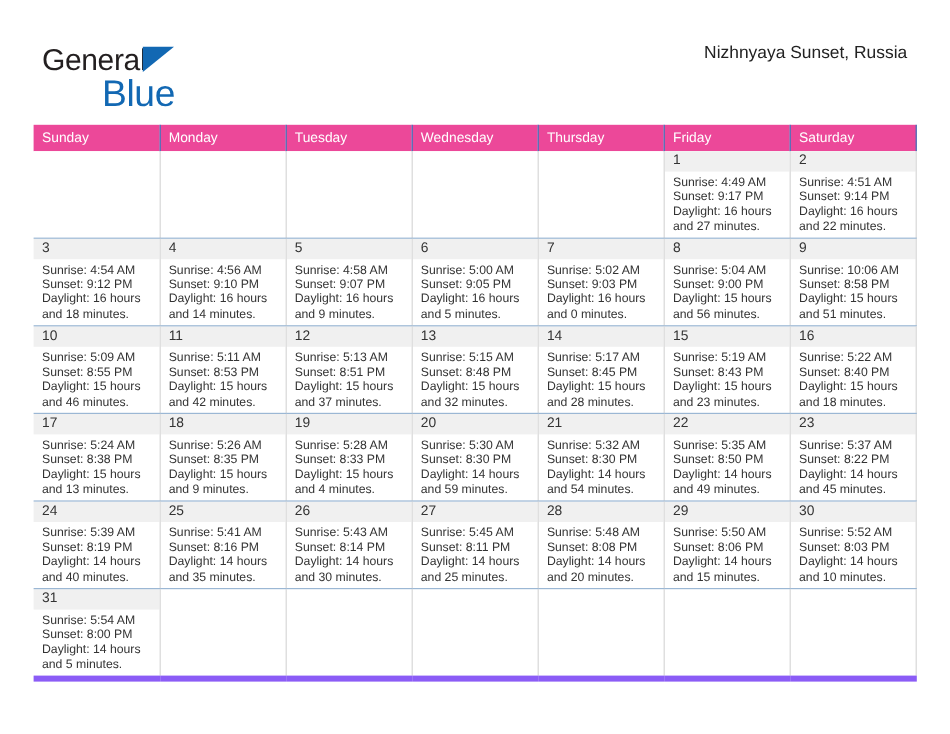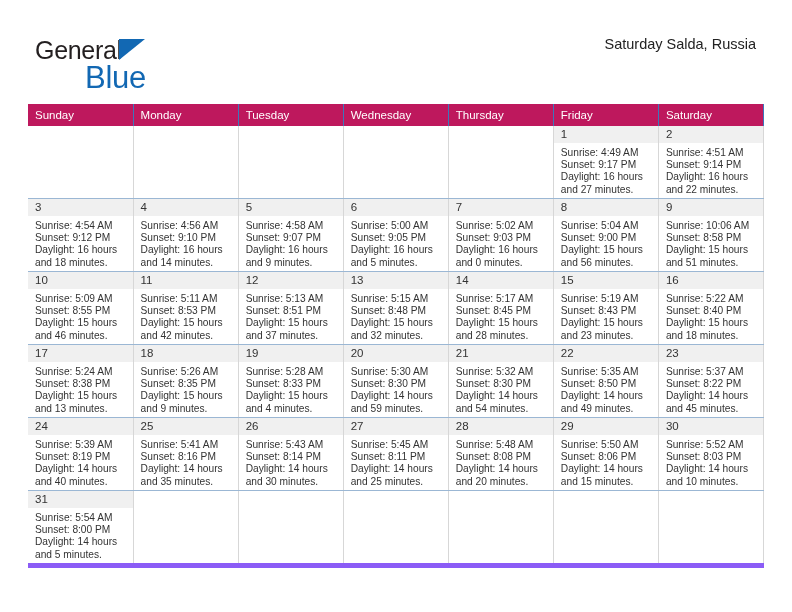--- a/index.html
+++ b/index.html
@@ -86,21 +86,21 @@
   
   .calendar {
     position: absolute;
     left: 28px;
     top: 104px;
     width: 736px;
     border-collapse: collapse;
     table-layout: fixed;
   }
   .calendar th {
-    background: #be185d;
+    background: #ec4899;
     color: #ffffff;
     font-size: 11.5px;
     font-weight: normal;
     text-align: left;
     padding: 4px 0 5px 7px;
     height: 13px;
     border-right: 1px solid #3b77bc;
     margin-top: 41px;
   }
   .calendar td {
@@ -145,21 +145,21 @@
 
   <div class="header">
 
     <div class="logo">
       <span class="logo-general">General</span>
       <span class="logo-triangle"></span>
       <span class="logo-blue">Blue</span>
     </div>
 
     <div class="title-block">
-      <div class="cal-subtitle">Saturday Salda, Russia</div>
+      <div class="cal-subtitle">Nizhnyaya Sunset, Russia</div>
     </div>
 
   </div>
 
   <table class="calendar">
     <thead>
       <tr>
         <th>Sunday</th>
         <th>Monday</th>
         <th>Tuesday</th>

